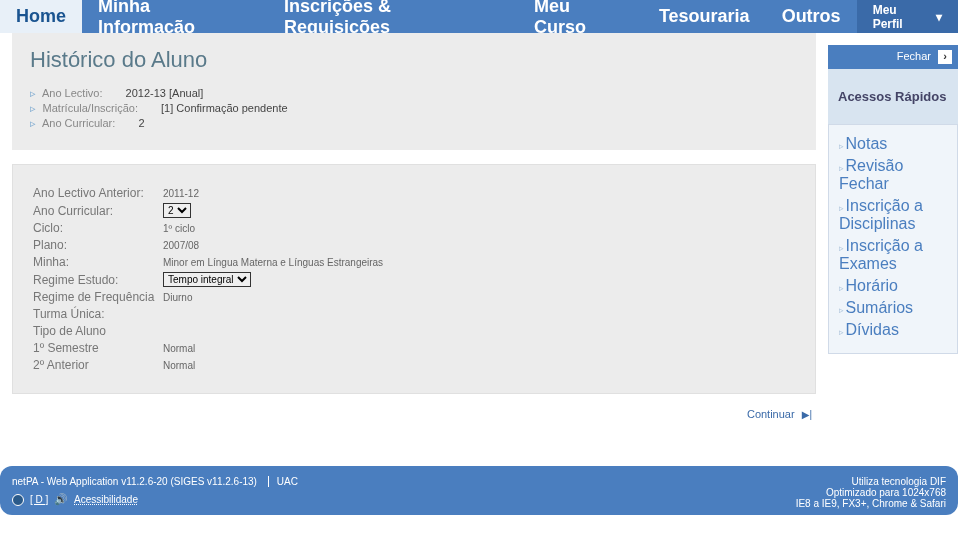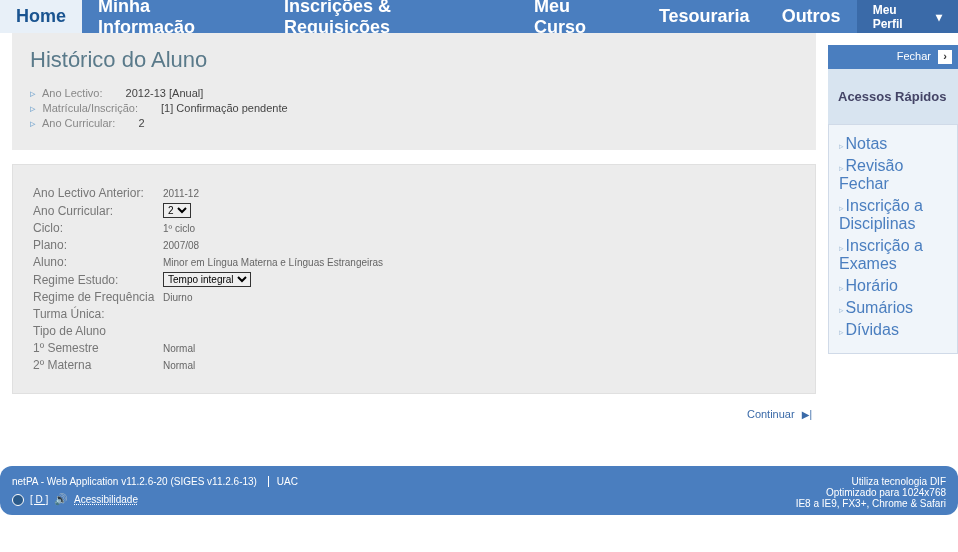--- a/index.html
+++ b/index.html
@@ -105,21 +105,21 @@
       </div>
       <div class="detail-row">
         <div class="dlbl">Ciclo:</div>
         <div class="dval">1º ciclo</div>
       </div>
       <div class="detail-row">
         <div class="dlbl">Plano:</div>
         <div class="dval">2007/08</div>
       </div>
       <div class="detail-row">
-        <div class="dlbl">Aluno:</div>
+        <div class="dlbl">Minha:</div>
         <div class="dval">Minor em Língua Materna e Línguas Estrangeiras</div>
       </div>
       <div class="detail-row">
         <div class="dlbl">Regime Estudo:</div>
         <div class="dval"><select><option>Tempo integral</option></select></div>
       </div>
       <div class="detail-row">
         <div class="dlbl">Regime de Frequência</div>
         <div class="dval">Diurno</div>
       </div>
@@ -129,21 +129,21 @@
       </div>
       <div class="detail-row">
         <div class="dlbl">Tipo de Aluno</div>
         <div class="dval"></div>
       </div>
       <div class="detail-row">
         <div class="dlbl">1º Semestre</div>
         <div class="dval">Normal</div>
       </div>
       <div class="detail-row">
-        <div class="dlbl">2º Materna</div>
+        <div class="dlbl">2º Anterior</div>
         <div class="dval">Normal</div>
       </div>
     </div>
 
     <div class="continue-row">
       <a href="#">
         <span>Continuar</span>
         <span class="arrow-right">▶|</span>
       </a>
     </div>

